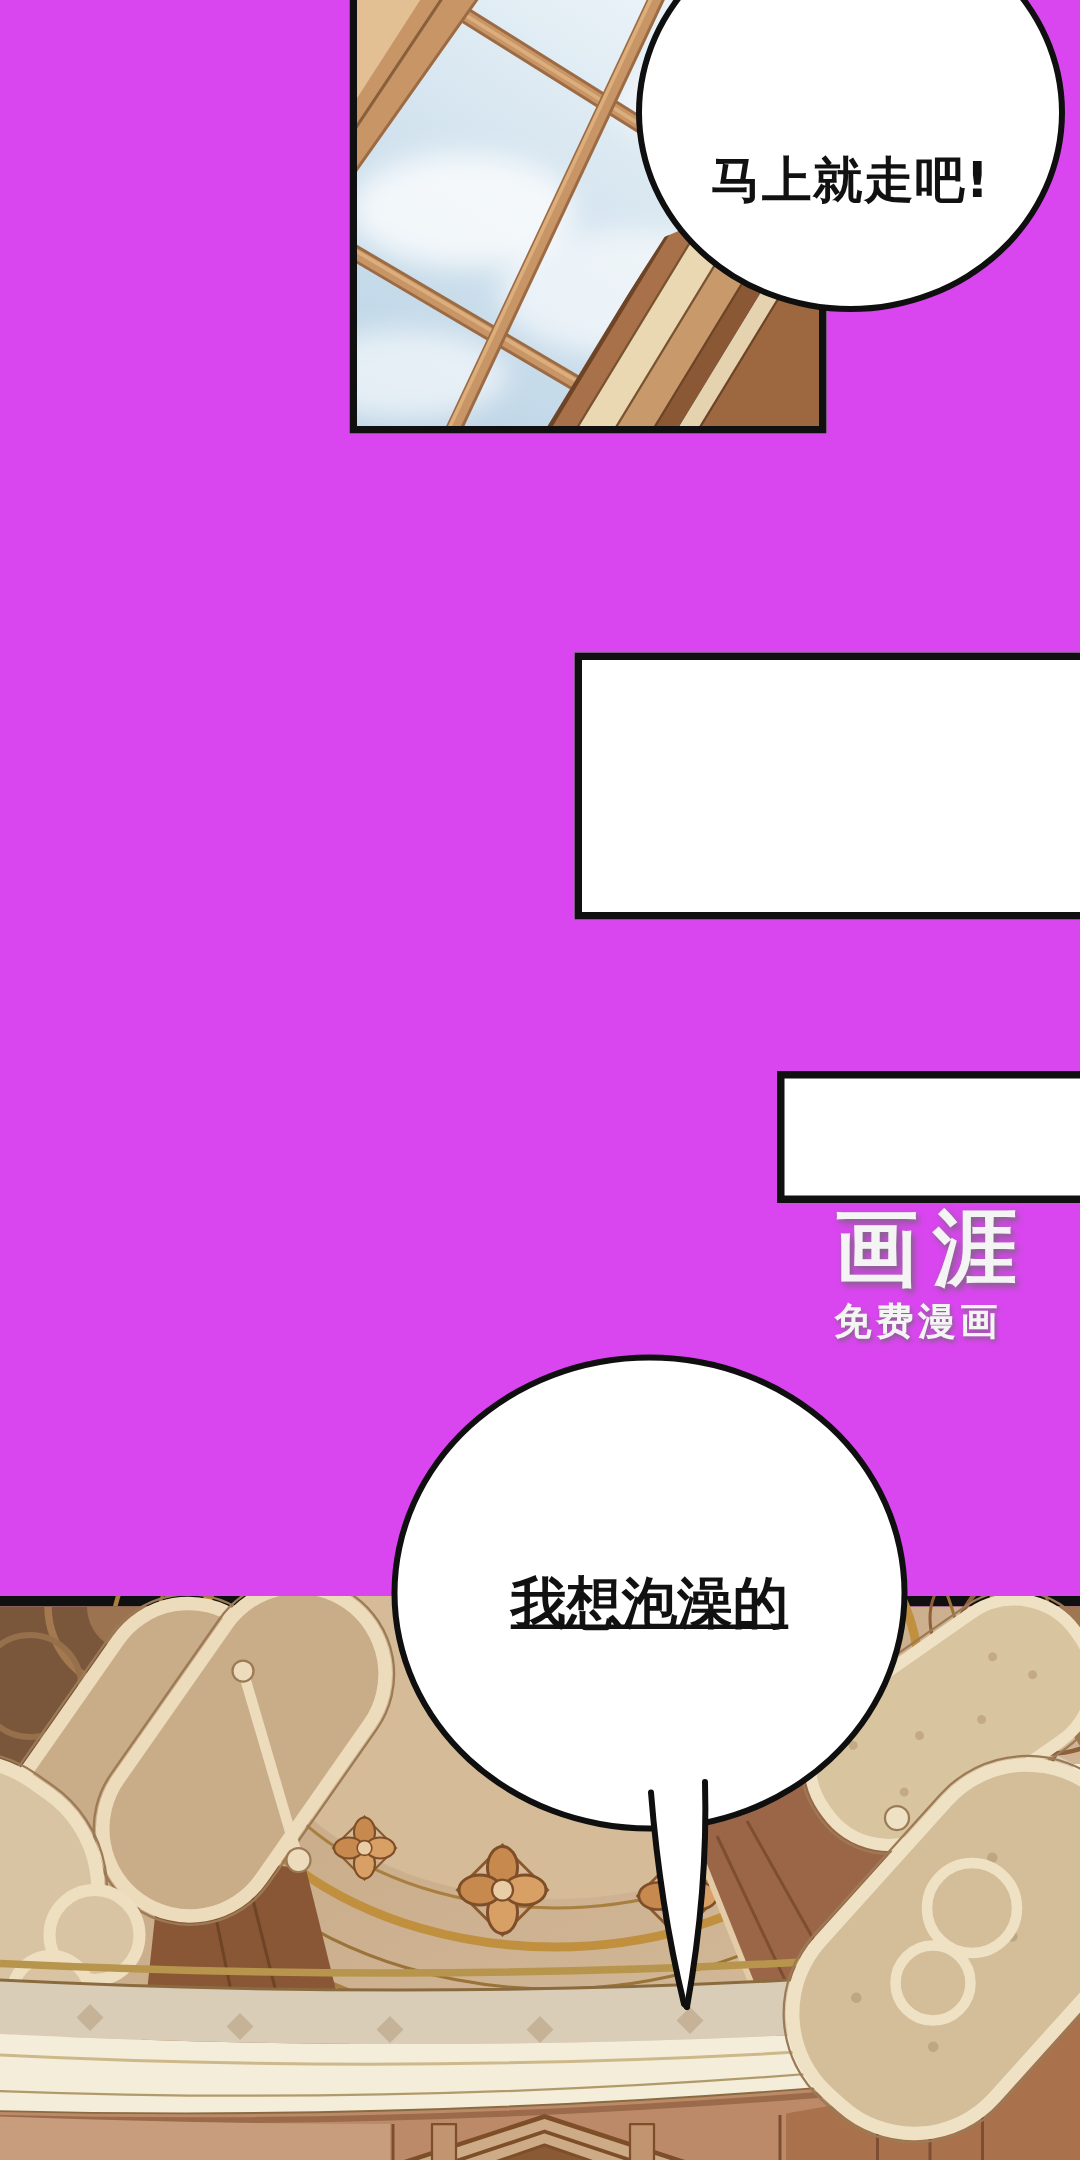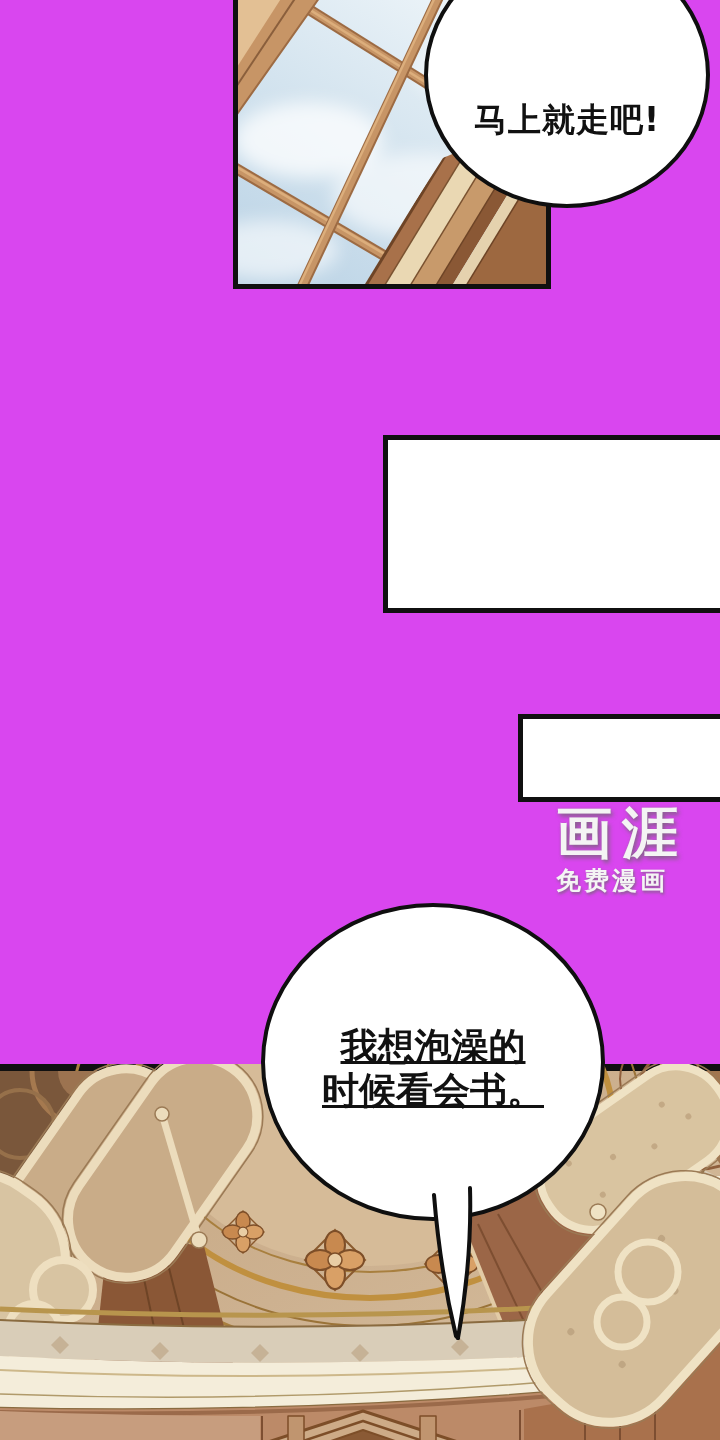--- a/index.html
+++ b/index.html
@@ -271,21 +271,20 @@
         <circle cx="648" cy="208" r="30" fill="#d4bd99" stroke="#efe2c4" stroke-width="7"></circle>
         <circle cx="622" cy="258" r="25" fill="#d4bd99" stroke="#efe2c4" stroke-width="7"></circle>
         <circle cx="598" cy="148" r="8" fill="#efe2c4" stroke="#9b7a55" stroke-width="1.5"></circle>
       </g>
     </svg>
   </div>
 
   <div class="bubble bubble-bottom">
     <div class="bubble-text">
       <div>我想泡澡的</div>
-      <div>时候看会书。</div>
     </div>
   </div>
   <svg class="bubble-tail" viewBox="0 0 70 165">
     <path d="M14,15 Q20,90 36,156 L38,158 Q52,80 50,8 Z" fill="#ffffff" stroke="none"></path>
     <path d="M14,15 Q20,90 36,156 L38,158" fill="none" stroke="#0f0f0f" stroke-width="4" stroke-linecap="round"></path>
     <path d="M50,8 Q52,80 38,158" fill="none" stroke="#0f0f0f" stroke-width="4" stroke-linecap="round"></path>
   </svg>
 
 </div>
 

